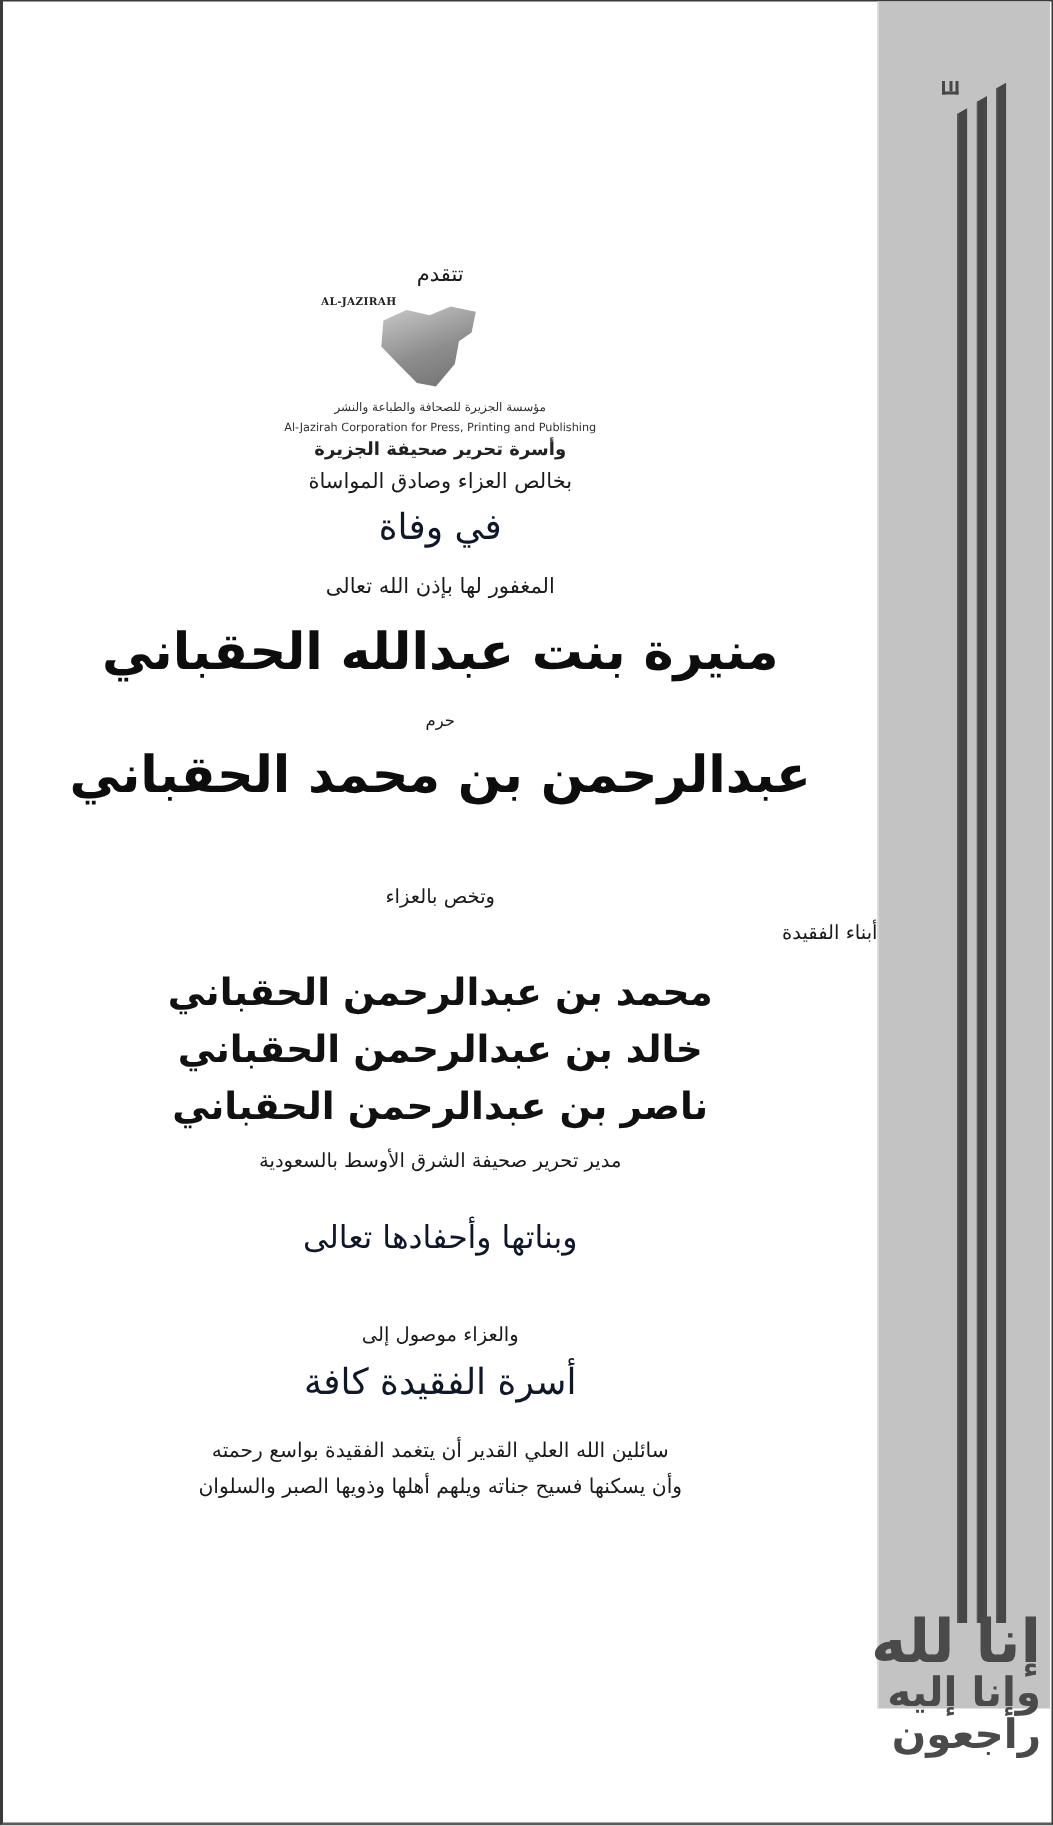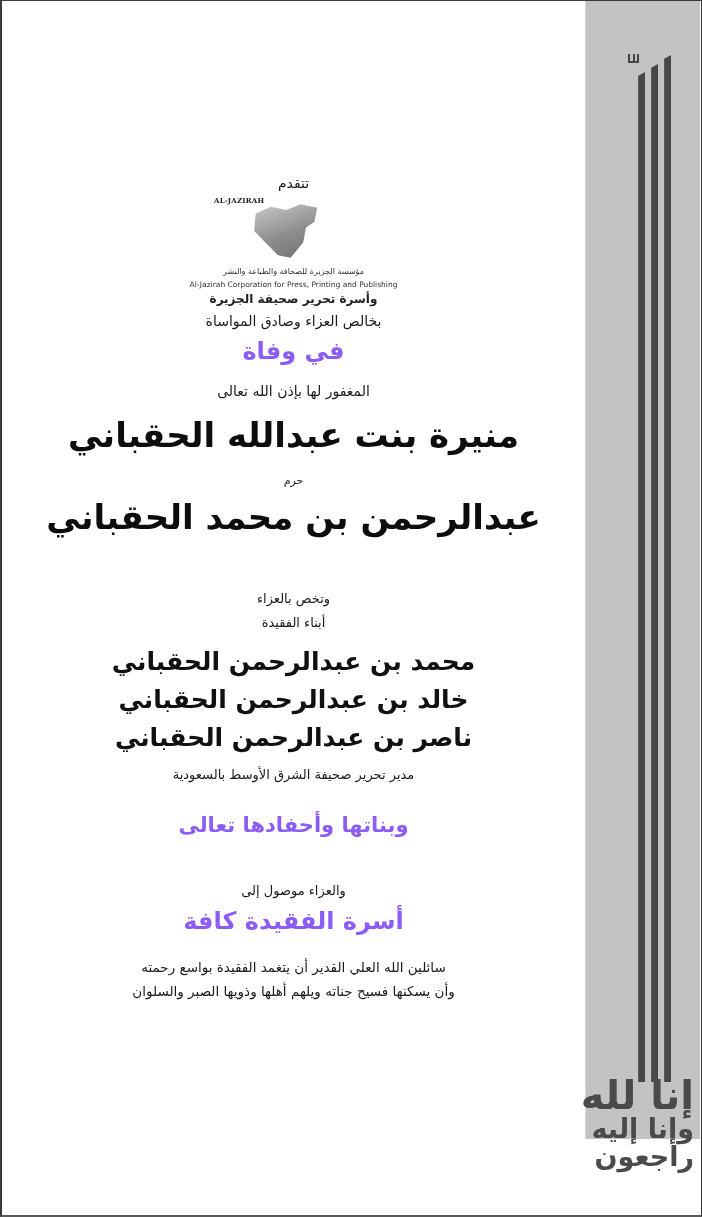--- a/index.html
+++ b/index.html
@@ -86,21 +86,21 @@
     }
     .line {
       position: absolute;
       left: 0;
       width: 100%;
       text-align: center;
       white-space: nowrap;
       line-height: 1.2;
     }
     .small { font-size: 13px; font-weight: normal; color: #1a1a1a; }
-    .med-bold { font-size: 22px; font-weight: bold; color: #8b5cf6; }
+    .med-bold { font-size: 22px; font-weight: normal; color: #0f172a; }
     .big { font-size: 34px; font-weight: bold; color: #0d0d0d; letter-spacing: 0.5px; }
     .son { font-size: 25px; font-weight: bold; color: #111; }
 
     
     .logo {
       position: absolute;
       left: 208px;
       top: 193px;
       width: 172px;
       height: 74px;
@@ -154,21 +154,21 @@
 
   <div class="line small" style="top:312px;font-size:14px;">بخالص العزاء وصادق المواساة</div>
   <div class="line med-bold" style="top:336px;font-size:24px;letter-spacing:3px;">في وفاة</div>
   <div class="line small" style="top:382px;font-size:14px;">المغفور لها بإذن الله تعالى</div>
 
   <div class="line big" style="top:414px;">منيرة بنت عبدالله الحقباني</div>
   <div class="line small" style="top:473px;font-size:11px;">حرم</div>
   <div class="line big" style="top:496px;">عبدالرحمن بن محمد الحقباني</div>
 
   <div class="line small" style="top:590px;font-size:13px;">وتخص بالعزاء</div>
-  <div class="line small" style="top:614px;font-size:13px;">أبناء الفقيدة</div>
+  <div class="line small" style="top:614px;font-size:13px;text-align:right;">أبناء الفقيدة</div>
 
   <div class="line son" style="top:646px;">محمد بن عبدالرحمن الحقباني</div>
   <div class="line son" style="top:684px;">خالد بن عبدالرحمن الحقباني</div>
   <div class="line son" style="top:722px;">ناصر بن عبدالرحمن الحقباني</div>
   <div class="line small" style="top:766px;font-size:13px;">مدير تحرير صحيفة الشرق الأوسط بالسعودية</div>
 
   <div class="line med-bold" style="top:812px;font-size:21px;">وبناتها وأحفادها تعالى</div>
 
   <div class="line small" style="top:882px;font-size:13px;">والعزاء موصول إلى</div>
   <div class="line med-bold" style="top:906px;font-size:24px;letter-spacing:1px;">أسرة الفقيدة كافة</div>

